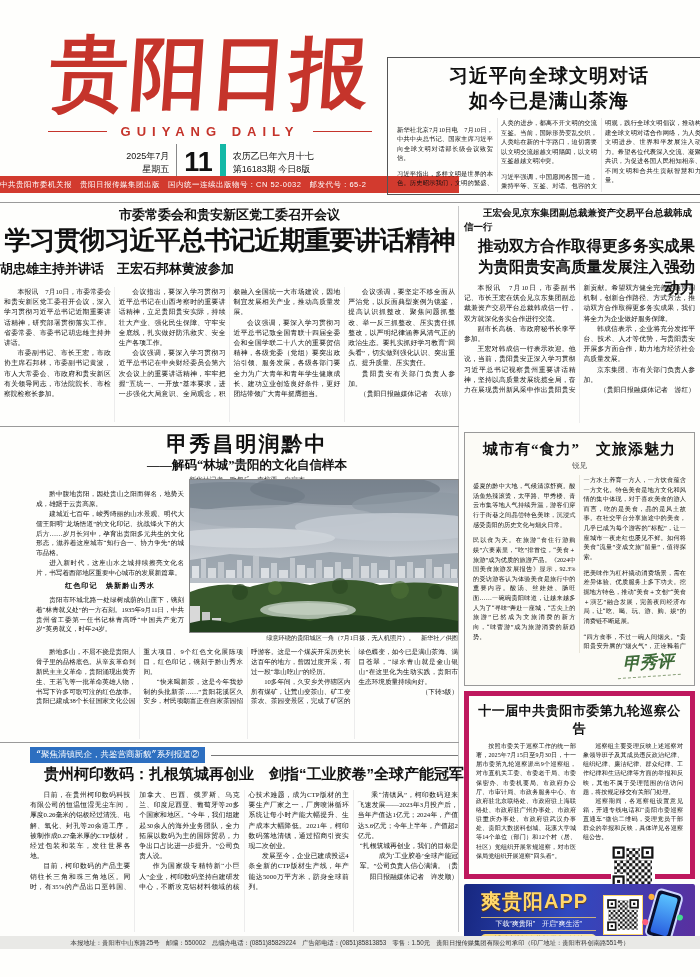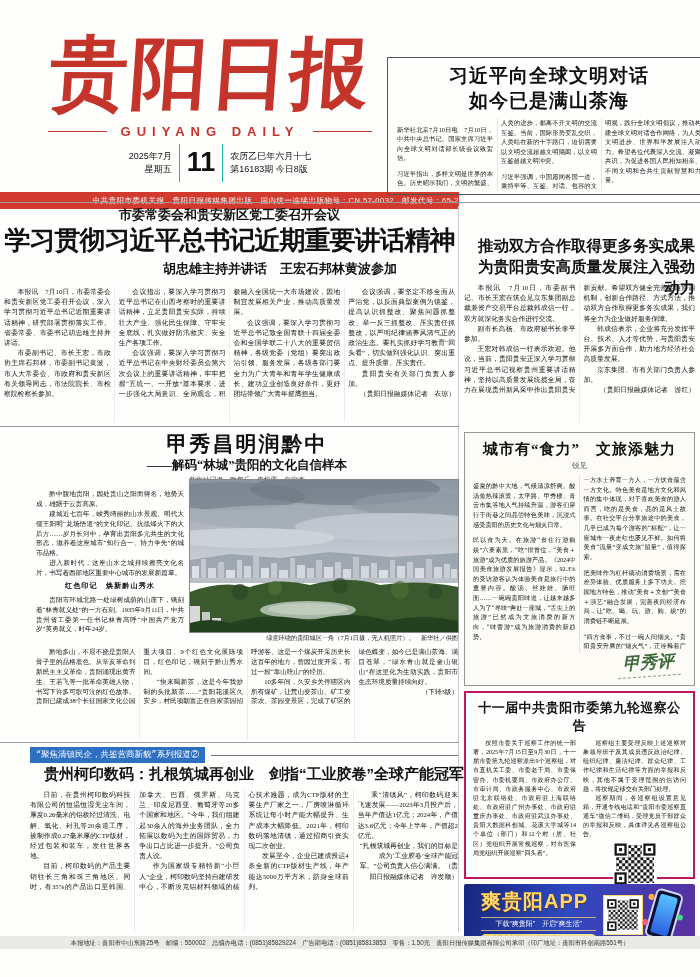--- a/index.html
+++ b/index.html
@@ -7,38 +7,38 @@
         font-family:"Liberation Serif","DejaVu Serif",serif;color:#111;}
   .abs{position:absolute;}
   .sans{font-family:"Liberation Sans","DejaVu Sans",sans-serif;}
   
   #logo{left:48px;top:26px;width:324px;height:96px;font-size:78px;line-height:96px;font-weight:900;
         color:#c5342b;text-align:center;letter-spacing:2px;transform:skewX(-4deg);}
   #eng{left:48px;top:124px;width:324px;display:flex;align-items:center;gap:14px;color:#c5342b;}
   #eng .line{flex:1;height:1px;background:#c5342b;}
   #eng .txt{font-size:13px;font-weight:bold;letter-spacing:6px;}
   #dateblock{left:70px;top:144px;width:300px;display:flex;justify-content:center;align-items:center;gap:7px;font-size:9px;line-height:1.4;}
-  #dateblock .day{font-size:27px;font-weight:900;padding:0 7px;border-left:1px solid #888;border-right:1px solid #14b8a6;font-family:"Liberation Sans",sans-serif;}
+  #dateblock .day{font-size:27px;font-weight:900;padding:0 7px;border-left:1px solid #888;border-right:6px solid #14b8a6;font-family:"Liberation Sans",sans-serif;}
   #dateblock .l{text-align:right;} #dateblock .r{text-align:left;}
-  #redbar{left:0;top:192px;width:459px;height:17px;background:#d23a2e;color:#fff;font-size:7.5px;
-          line-height:17px;text-align:right;letter-spacing:.5px;}
+  #redbar{left:0;top:176px;width:459px;height:17px;background:#d23a2e;color:#fff;font-size:7.5px;
+          line-height:17px;text-align:left;letter-spacing:.5px;}
   
   #letterbox{left:371px;top:57px;width:324px;height:138px;border:1.5px solid #555;box-sizing:border-box;padding:6px 9px 4px;margin-left:16px;}
   #letterbox .t{font-size:19px;font-weight:900;text-align:center;line-height:1.3;letter-spacing:1px;}
   #letterbox .body{margin-top:5px;column-count:3;column-gap:8px;column-rule:1px solid #e6e6e6;
                    font-size:6.3px;line-height:1.5;text-align:justify;height:74px;overflow:hidden;}
   
   .news{font-size:6.8px;line-height:1.5;text-align:justify;overflow:hidden;}
   .news p{margin:0;text-indent:2em;}
   .credit-last p:last-child{text-align:right;text-indent:0;}
   
   #ms-kicker{left:0;top:206px;width:459px;text-align:center;font-size:13px;font-weight:bold;}
   #ms-head{left:0;top:223px;width:459px;text-align:center;font-size:26px;font-weight:900;letter-spacing:-1px;
            font-family:"Liberation Sans",sans-serif;}
-  #ms-sub{left:0;top:260px;width:397px;text-align:right;font-size:13px;font-weight:bold;}
+  #ms-sub{left:0;top:260px;width:397px;text-align:left;font-size:13px;font-weight:bold;}
   #ms-body{left:4px;top:287px;width:451px;height:135px;column-count:4;column-gap:8px;column-rule:1px solid #ececec;}
   
   #wh-kicker{left:464px;top:206px;width:231px;font-size:9.5px;font-weight:bold;line-height:1.5;text-indent:2em;}
   #wh-head{left:464px;top:236px;width:231px;text-align:right;font-size:15.5px;font-weight:900;line-height:1.35;
            font-family:"Liberation Sans",sans-serif;}
   #wh-body{left:464px;top:283px;width:231px;height:140px;column-count:2;column-gap:8px;column-rule:1px solid #ececec;}
   
   #comm{left:464px;top:432px;width:231px;height:254px;border:1px solid #999;box-sizing:border-box;
         padding:7px 8px;background:#fcfbf6;}
   #comm .t{text-align:center;font-size:15px;font-weight:900;letter-spacing:1px;}
@@ -61,21 +61,21 @@
   #f-bottom{left:36px;top:647px;width:422px;height:92px;column-count:4;column-gap:8px;column-rule:1px solid #ececec;font-size:6.6px;}
   
   #series{left:30px;top:747px;width:428px;display:flex;align-items:center;gap:6px;}
   #series .tag{background:#2d6fc0;color:#fff;font-size:8.5px;padding:2px 6px;white-space:nowrap;
                font-family:Liberation Mono, monospace;}
   #series .line{flex:1;border-top:1px solid #777;}
   #ent-head{left:44px;top:765px;width:428px;font-size:15px;font-weight:900;white-space:nowrap;
             font-family:"Liberation Sans",sans-serif;}
   #ent-body{left:30px;top:790px;width:428px;height:142px;column-count:4;column-gap:9px;column-rule:1px solid #ececec;}
   
-  #notice{left:464px;top:691px;width:231px;height:188px;border:2px solid #be185d;box-sizing:border-box;padding:6px 7px;}
+  #notice{left:464px;top:691px;width:231px;height:188px;border:5px solid #be185d;box-sizing:border-box;padding:6px 7px;}
   #notice .t{text-align:center;font-size:13px;font-weight:900;letter-spacing:.5px;}
   #notice .cols{display:flex;gap:7px;margin-top:4px;}
   #notice .col{flex:1;font-size:6.1px;line-height:1.5;text-align:justify;overflow:hidden;height:152px;}
   #notice .col p{margin:0;text-indent:2em;}
   #notice .qrwrap{text-align:center;margin-top:2px;}
   #notice .qcap{font-size:5.6px;color:#2a7d3a;text-align:center;text-indent:0 !important;}
   #notice .sig{font-size:6.4px;text-align:center;margin-top:2px;text-indent:0 !important;}
   
   #appbn{left:464px;top:884px;width:231px;height:62px;border-radius:2px;display:flex;align-items:center;
          padding:4px 17px;box-sizing:border-box;gap:7px;
@@ -170,20 +170,21 @@
       <p>本报讯　7月10日，市委常委会和贵安新区党工委召开会议，深入学习贯彻习近平总书记近期重要讲话精神，研究部署贯彻落实工作。省委常委、市委书记胡忠雄主持并讲话。</p>
       <p>市委副书记、市长王宏，市政协主席石邦林，市委副书记黄波，市人大常委会、市政府和贵安新区有关领导同志，市法院院长、市检察院检察长参加。</p>
       <p>会议指出，要深入学习贯彻习近平总书记在山西考察时的重要讲话精神，立足贵阳贵安实际，持续壮大产业、强化民生保障、守牢安全底线，扎实做好防汛救灾、安全生产各项工作。</p>
       <p>会议强调，要深入学习贯彻习近平总书记在中央财经委员会第六次会议上的重要讲话精神，牢牢把握“五统一、一开放”基本要求，进一步强化大局意识、全局观念，积极融入全国统一大市场建设，因地制宜发展相关产业，推动高质量发展。</p>
       <p>会议强调，要深入学习贯彻习近平总书记致全国青联十四届全委会和全国学联二十八大的重要贺信精神，各级党委（党组）要突出政治引领、服务发展，各级各部门要全力为广大青年和青年学生健康成长、建功立业创造良好条件，更好团结带领广大青年挺膺担当。</p>
       <p>会议强调，要坚定不移全面从严治党，以反面典型案例为镜鉴，提高认识抓整改、聚焦问题抓整改、举一反三抓整改、压实责任抓整改，以严明纪律涵养风清气正的政治生态。要扎实抓好学习教育“回头看”，切实做到强化认识、突出重点、提升质量、压实责任。</p>
       <p>贵阳贵安有关部门负责人参加。</p>
       <p>（贵阳日报融媒体记者　衣琼）</p>
     </div>
 
+  <div class="abs" id="wh-kicker">王宏会见京东集团副总裁兼资产交易平台总裁韩成信一行</div>
   <div class="abs" id="wh-head">
     <span>推动双方合作取得更多务实成果</span><br>
     <span>为贵阳贵安高质量发展注入强劲动力</span>
   </div>
   <div class="abs news credit-last" id="wh-body">
       <p>本报讯　7月10日，市委副书记、市长王宏在筑会见京东集团副总裁兼资产交易平台总裁韩成信一行，双方就深化务实合作进行交流。</p>
       <p>副市长高杨、市政府秘书长李平参加。</p>
       <p>王宏对韩成信一行表示欢迎。他说，当前，贵阳贵安正深入学习贯彻习近平总书记视察贵州重要讲话精神，坚持以高质量发展统揽全局，奋力在展现贵州新风采中作出贵阳贵安新贡献。希望双方健全完善沟通协调机制，创新合作路径、方式方法，推动双方合作取得更多务实成果，我们将全力为企业做好服务保障。</p>
       <p>韩成信表示，企业将充分发挥平台、技术、人才等优势，与贵阳贵安开展多方面合作，助力地方经济社会高质量发展。</p>
       <p>京东集团、市有关部门负责人参加。</p>

